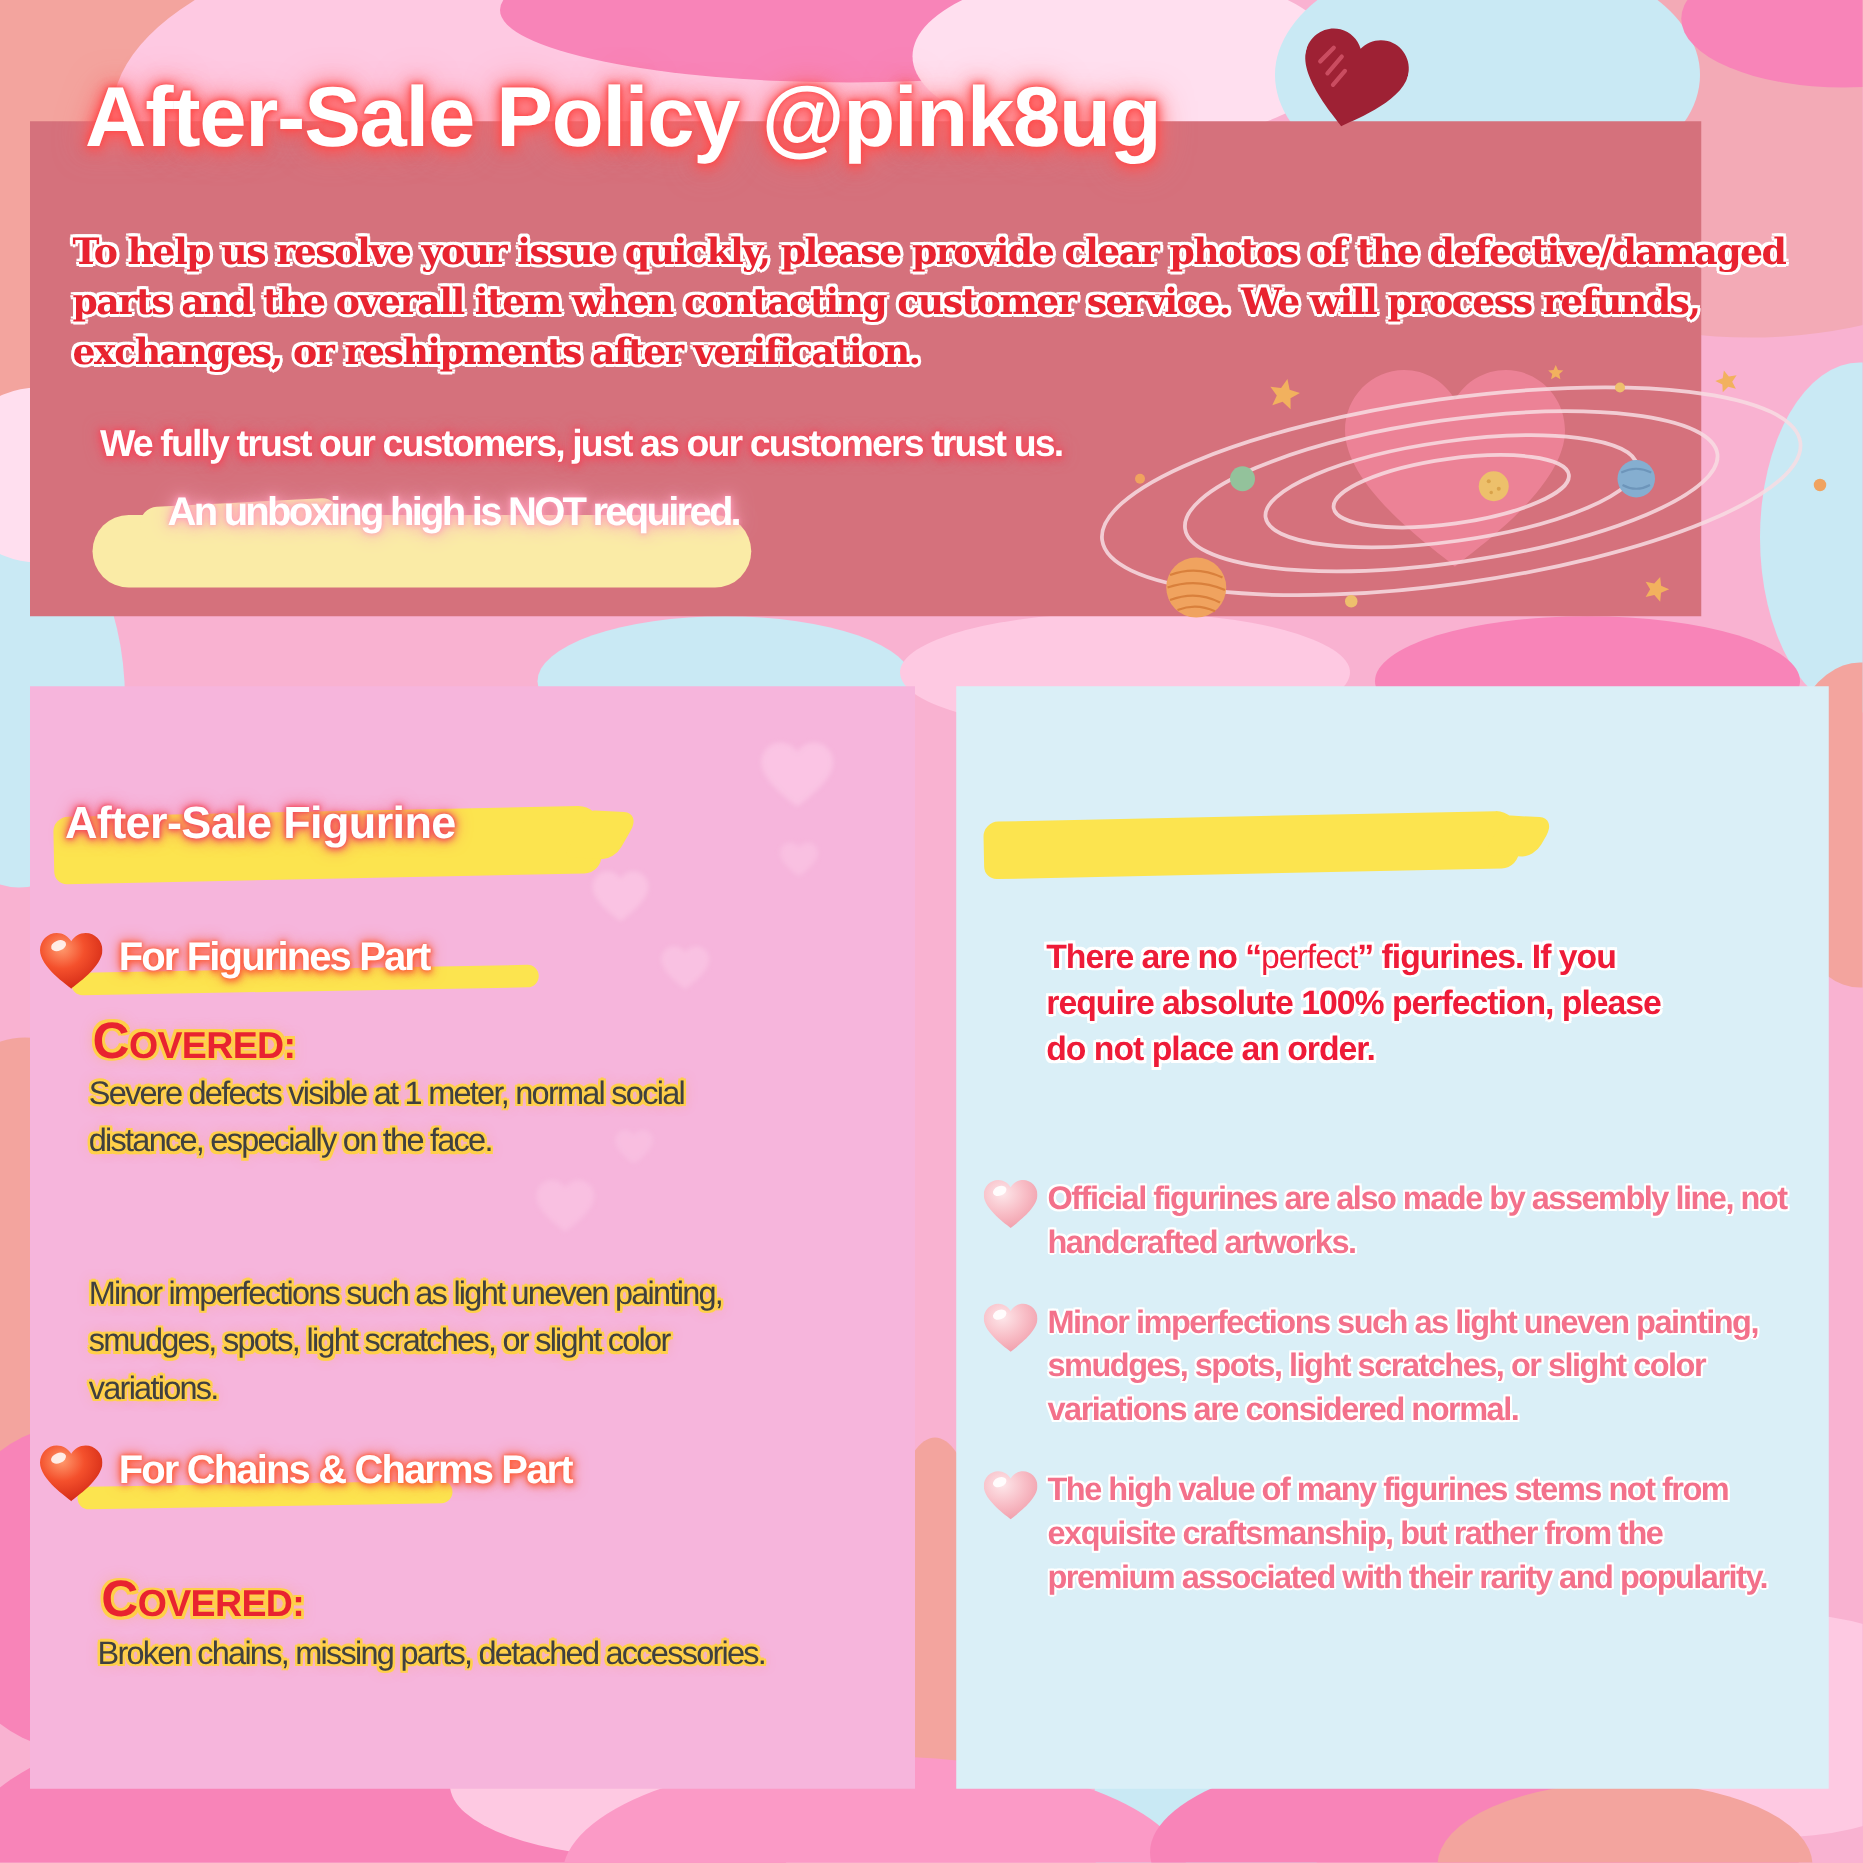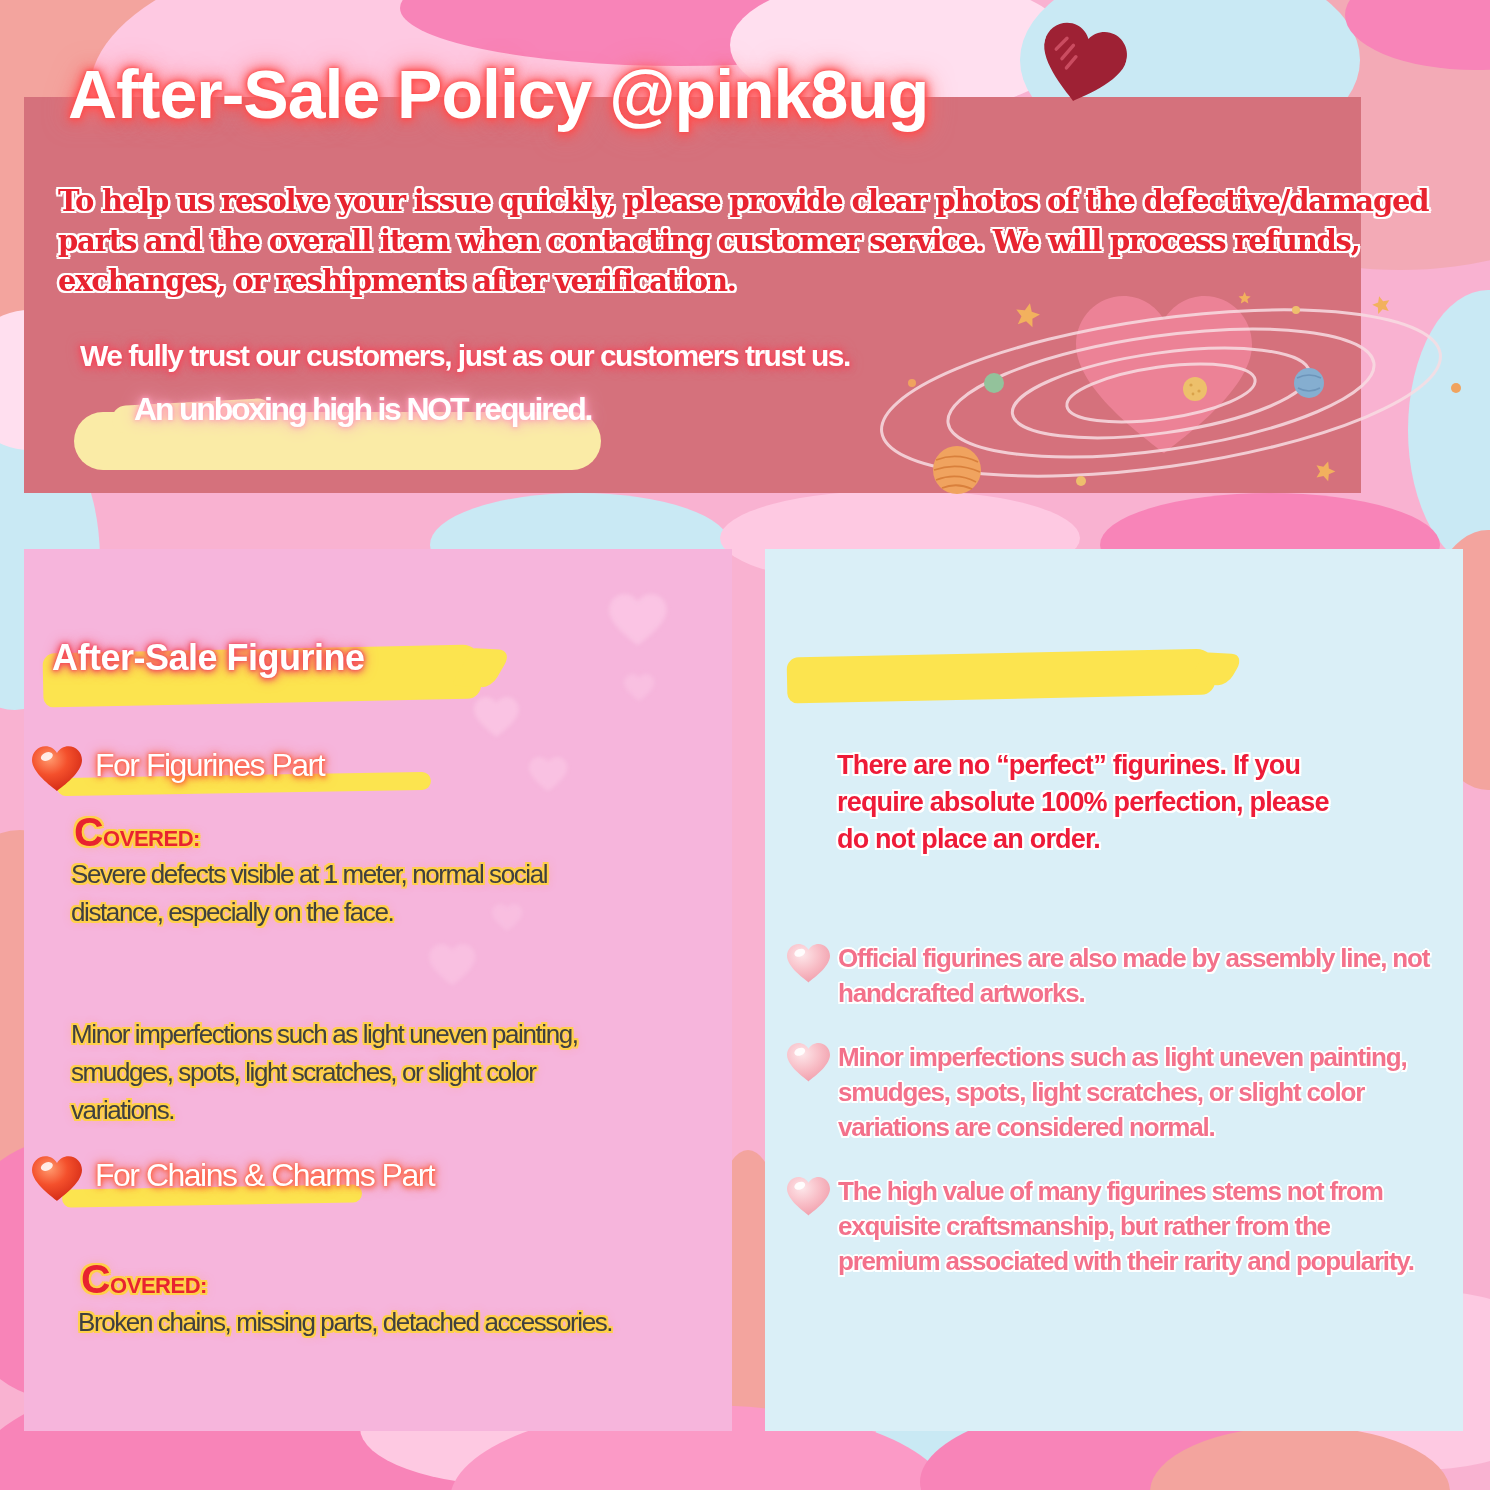--- a/index.html
+++ b/index.html
@@ -50,43 +50,43 @@
        letter-spacing:-.8px;color:#fff;white-space:nowrap;
        text-shadow:0 0 3px #ff7f98,0 0 8px #ff7f98,0 0 15px #ff93aa,0 2px 8px rgba(255,120,145,.7);}
 
   .subhead{position:absolute;left:0;width:700px;height:60px;}
   .sh1{top:196px;}
   .sh2{top:606px;}
   .heart-ico{position:absolute;left:8px;top:0;width:50px;height:48px;}
   .strip{position:absolute;height:18px;border-radius:9px;background:#fce44f;transform:rotate(-1deg);}
   .strip1{left:33px;top:30px;width:374px;}
   .strip2{left:38px;top:32px;width:300px;}
-  .sh-text{position:absolute;left:71px;top:2px;font-size:32px;font-weight:400;letter-spacing:-1.5px;
+  .sh-text{position:absolute;left:71px;top:2px;font-size:32px;font-weight:700;letter-spacing:-1.5px;
        color:#fff;white-space:nowrap;
        text-shadow:0 0 3px #ff5c39,0 0 7px #ff5c39,0 0 13px #ff6f4e,1px 2px 5px rgba(250,90,60,.75);}
 
-  .lab{position:absolute;margin:0;font-size:22px;font-weight:800;letter-spacing:-.5px;
+  .lab{position:absolute;margin:0;font-size:30px;font-weight:800;letter-spacing:-.5px;
        font-variant:normal;color:#e82330;white-space:nowrap;
        text-shadow:-2px -2px 0 #ffd04a,0 -2.2px 0 #ffd04a,2px -2px 0 #ffd04a,-2.2px 0 0 #ffd04a,2.2px 0 0 #ffd04a,-2px 2px 0 #ffd04a,0 2.2px 0 #ffd04a,2px 2px 0 #ffd04a,0 0 10px rgba(255,170,60,.55);}
   .lab::first-letter{font-size:41px;}
   .lab1{left:50px;top:260px;}
   .lab2{left:50px;top:422px;}
   .lab3{left:57px;top:707px;}
 
   .bodyred{position:absolute;margin:0;font-size:26px;font-weight:400;letter-spacing:-1.4px;
        line-height:38px;color:#404040;white-space:pre-line;
        text-shadow:-1.8px -1.8px 0 #ffd04a,0 -2px 0 #ffd04a,1.8px -1.8px 0 #ffd04a,-2px 0 0 #ffd04a,2px 0 0 #ffd04a,-1.8px 1.8px 0 #ffd04a,0 2px 0 #ffd04a,1.8px 1.8px 0 #ffd04a,0 0 9px rgba(255,170,60,.5);}
   .bod1{left:47px;top:306px;}
   .bod2{left:47px;top:466px;}
   .bod3{left:54px;top:754px;}
 
   .warning{position:absolute;left:72px;top:198px;margin:0;width:600px;font-size:27px;font-weight:800;
        letter-spacing:-.8px;line-height:37px;color:#ee1b38;white-space:pre-line;
        text-shadow:-2px -2px 0 #fff,0 -2.2px 0 #fff,2px -2px 0 #fff,-2.2px 0 0 #fff,2.2px 0 0 #fff,-2px 2px 0 #fff,0 2.2px 0 #fff,2px 2px 0 #fff;}
-  .warning .em{font-weight:700;}
+  .warning .em{font-weight:400;}
 
   .bullets{position:absolute;left:22px;top:392px;margin:0;padding:0;list-style:none;width:660px;}
   .bullet{display:flex;align-items:flex-start;margin:0 0 29px 0;}
   .pheart{width:43px;height:41px;flex:0 0 43px;margin:2px 8px 0 0;}
   .btext{display:block;width:620px;font-size:26px;font-weight:600;letter-spacing:-1.2px;
        line-height:35px;color:#f3718b;white-space:pre-line;
        text-shadow:-1.5px -1.5px 0 #fff,0 -1.6px 0 #fff,1.5px -1.5px 0 #fff,-1.6px 0 0 #fff,1.6px 0 0 #fff,-1.5px 1.5px 0 #fff,0 1.6px 0 #fff,1.5px 1.5px 0 #fff;}
 </style>
 </head>
 <body>

